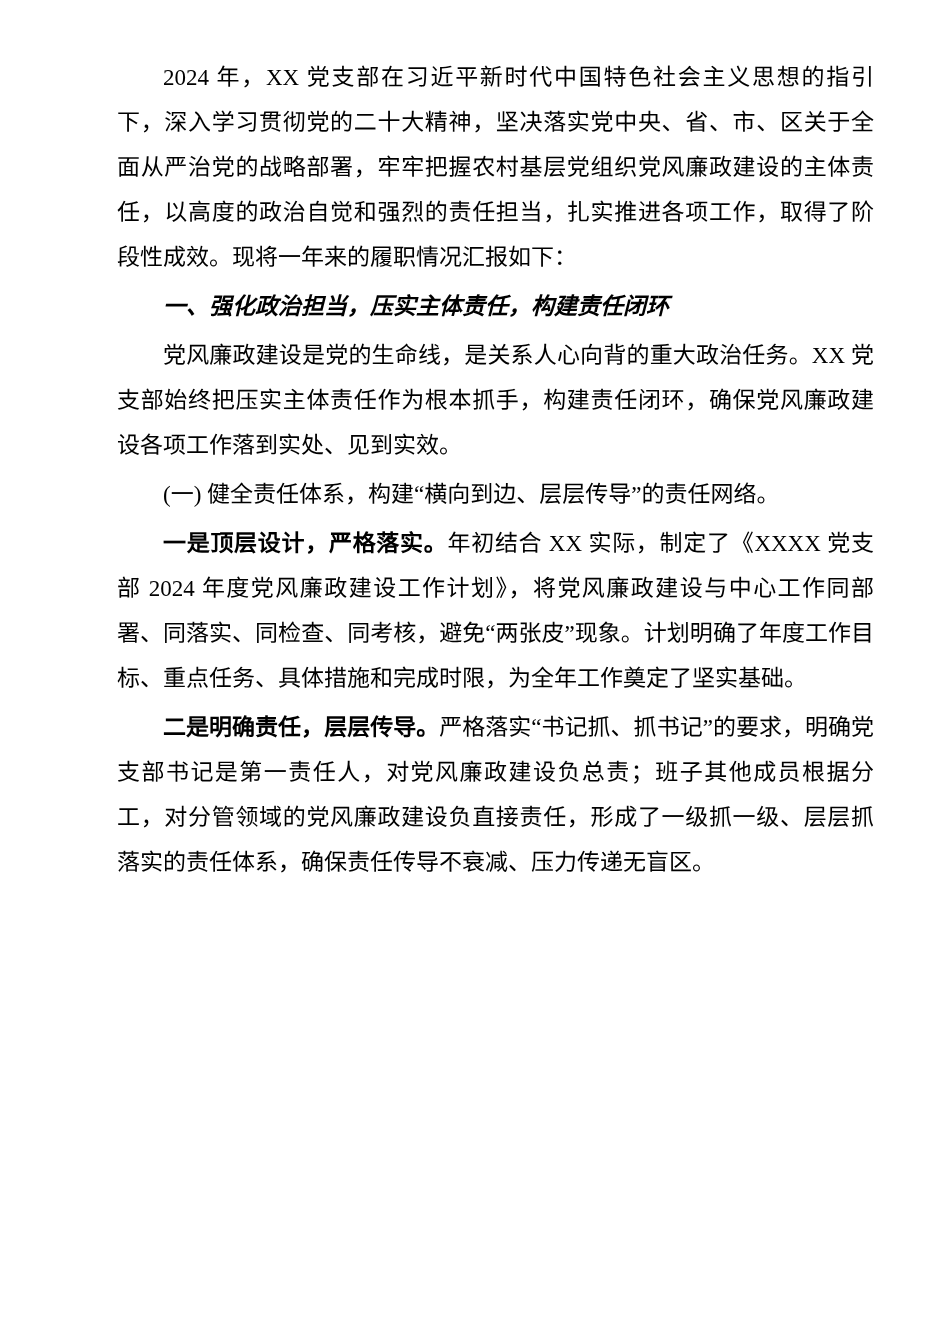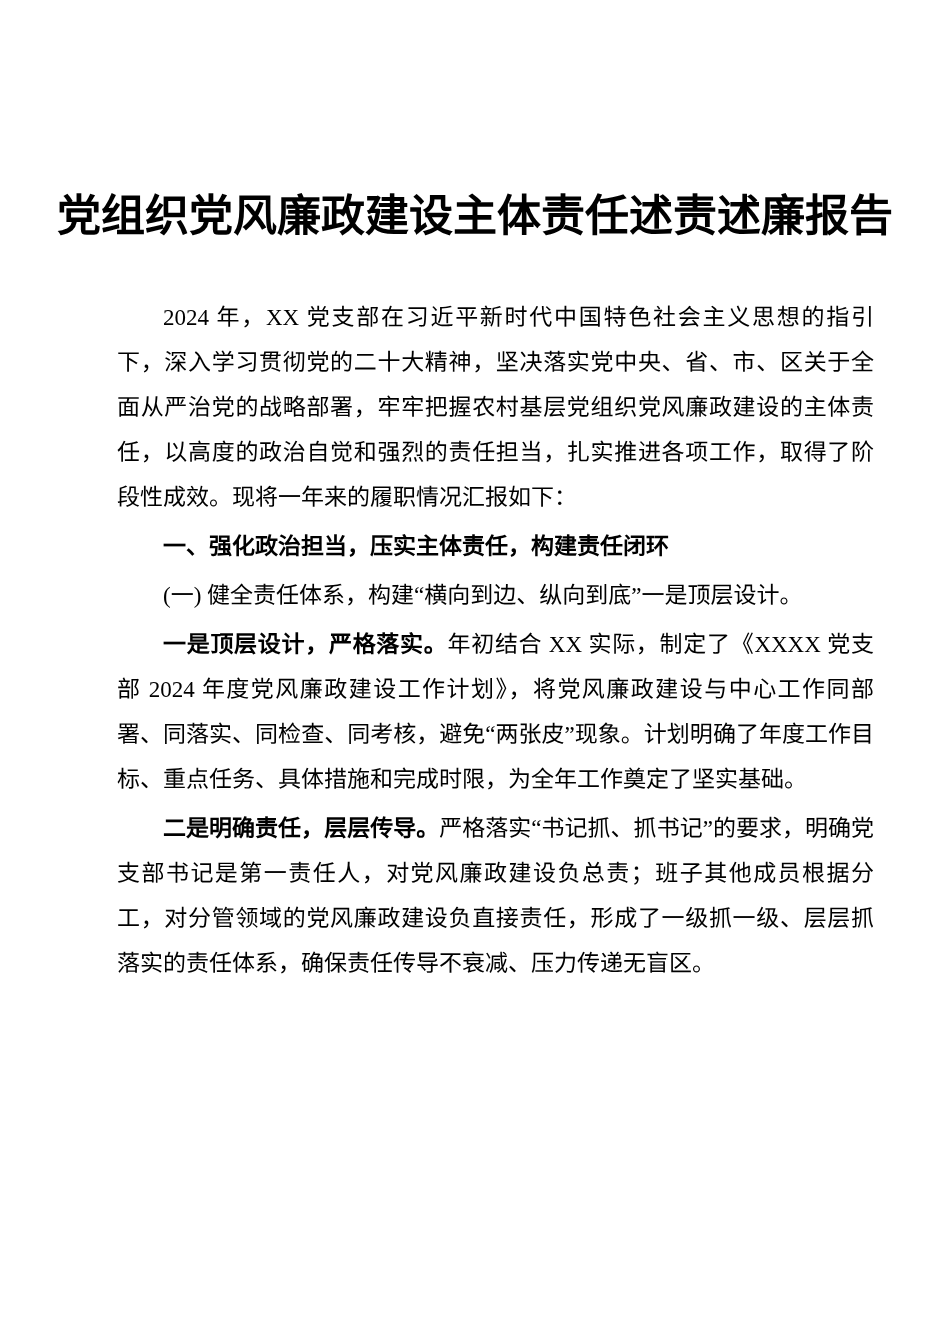--- a/index.html
+++ b/index.html
@@ -38,34 +38,35 @@
     font-size: 23px;
     line-height: 45px;
     text-align: justify;
     text-justify: inter-character;
     text-indent: 2em;
     word-break: break-all;
   }
   .para.section-heading {
     font-weight: bold;
     font-family: "Liberation Sans", "DejaVu Sans", sans-serif;
+    font-style: italic;
   }
   .para.sub-heading {
     font-weight: normal;
   }
   .para .lead {
     font-weight: bold;
     font-family: "Liberation Sans", "DejaVu Sans", sans-serif;
   }
 </style>
 </head>
 <body>
 
 <div class="page">
-  <h1 class="doc-title">党组织党风廉政建设主体责任述责述廉报告</h1>
   <div class="doc-body">
       <p class="para body">2024 年，XX 党支部在习近平新时代中国特色社会主义思想的指引下，深入学习贯彻党的二十大精神，坚决落实党中央、省、市、区关于全面从严治党的战略部署，牢牢把握农村基层党组织党风廉政建设的主体责任，以高度的政治自觉和强烈的责任担当，扎实推进各项工作，取得了阶段性成效。现将一年来的履职情况汇报如下：</p>
       <p class="para section-heading">一、强化政治担当，压实主体责任，构建责任闭环</p>
-      <p class="para sub-heading">(一) 健全责任体系，构建“横向到边、纵向到底”一是顶层设计。</p>
+      <p class="para body">党风廉政建设是党的生命线，是关系人心向背的重大政治任务。XX 党支部始终把压实主体责任作为根本抓手，构建责任闭环，确保党风廉政建设各项工作落到实处、见到实效。</p>
+      <p class="para sub-heading">(一) 健全责任体系，构建“横向到边、层层传导”的责任网络。</p>
       <p class="para body"><span class="lead">一是顶层设计，严格落实。</span>年初结合 XX 实际，制定了《XXXX 党支部 2024 年度党风廉政建设工作计划》，将党风廉政建设与中心工作同部署、同落实、同检查、同考核，避免“两张皮”现象。计划明确了年度工作目标、重点任务、具体措施和完成时限，为全年工作奠定了坚实基础。</p>
       <p class="para body"><span class="lead">二是明确责任，层层传导。</span>严格落实“书记抓、抓书记”的要求，明确党支部书记是第一责任人，对党风廉政建设负总责；班子其他成员根据分工，对分管领域的党风廉政建设负直接责任，形成了一级抓一级、层层抓落实的责任体系，确保责任传导不衰减、压力传递无盲区。</p>
     </div>
 </div>
 
 </body></html>

